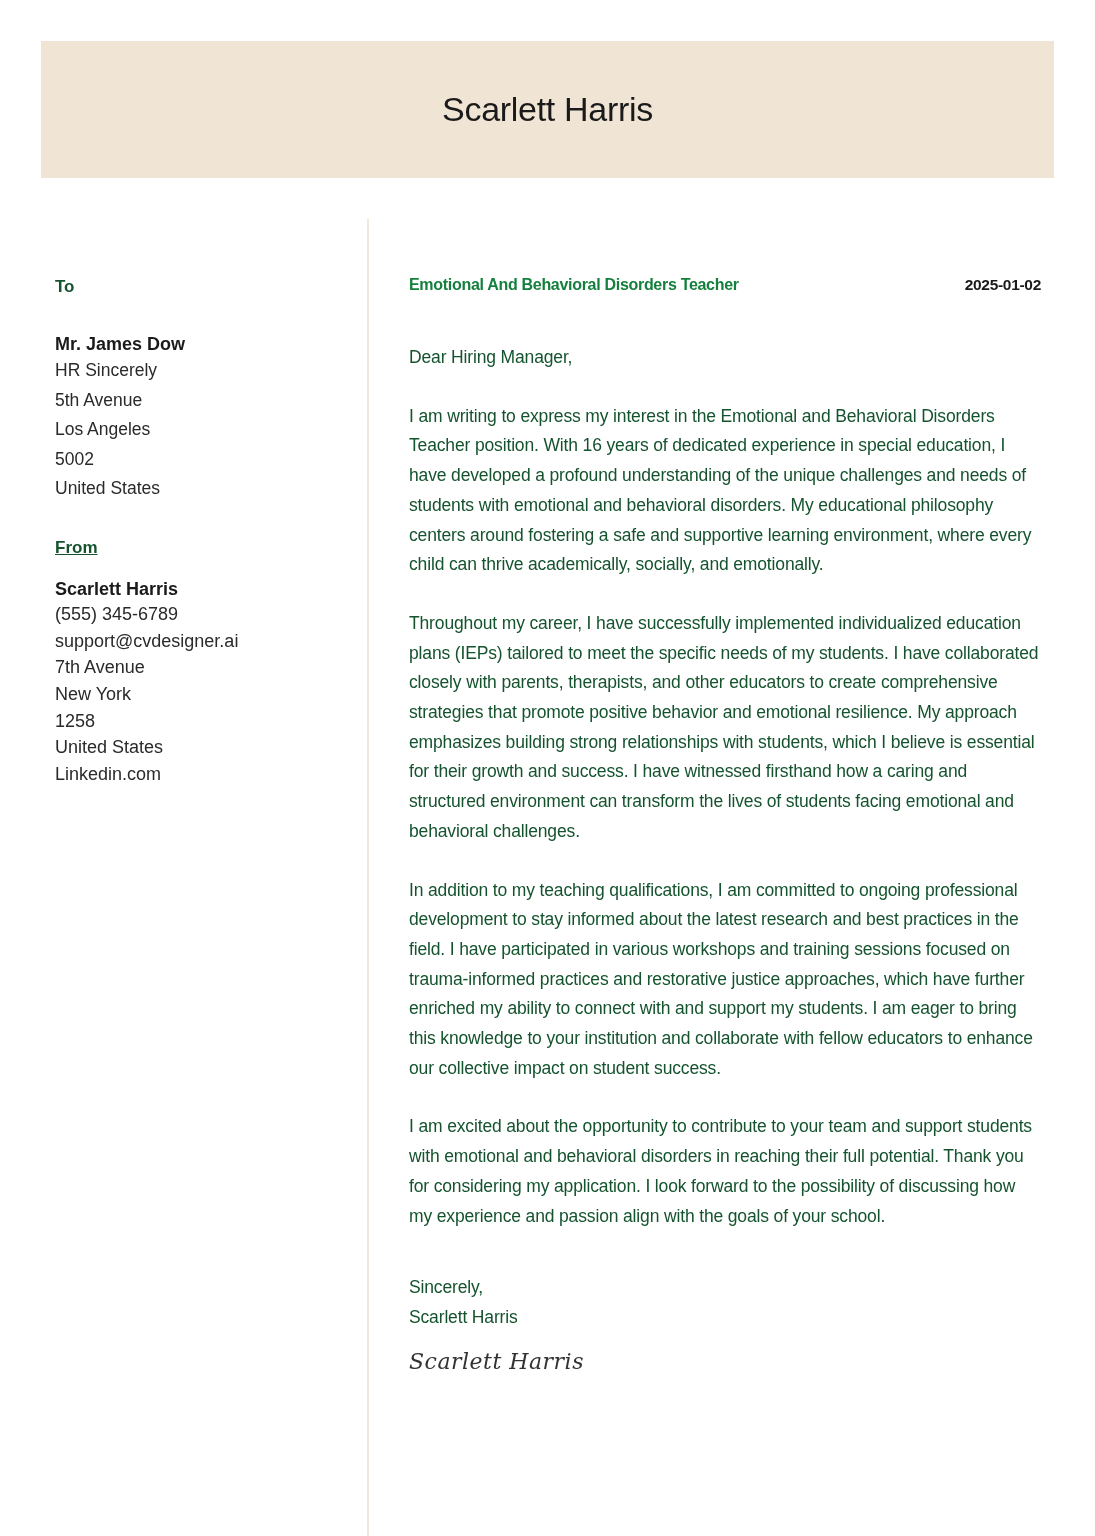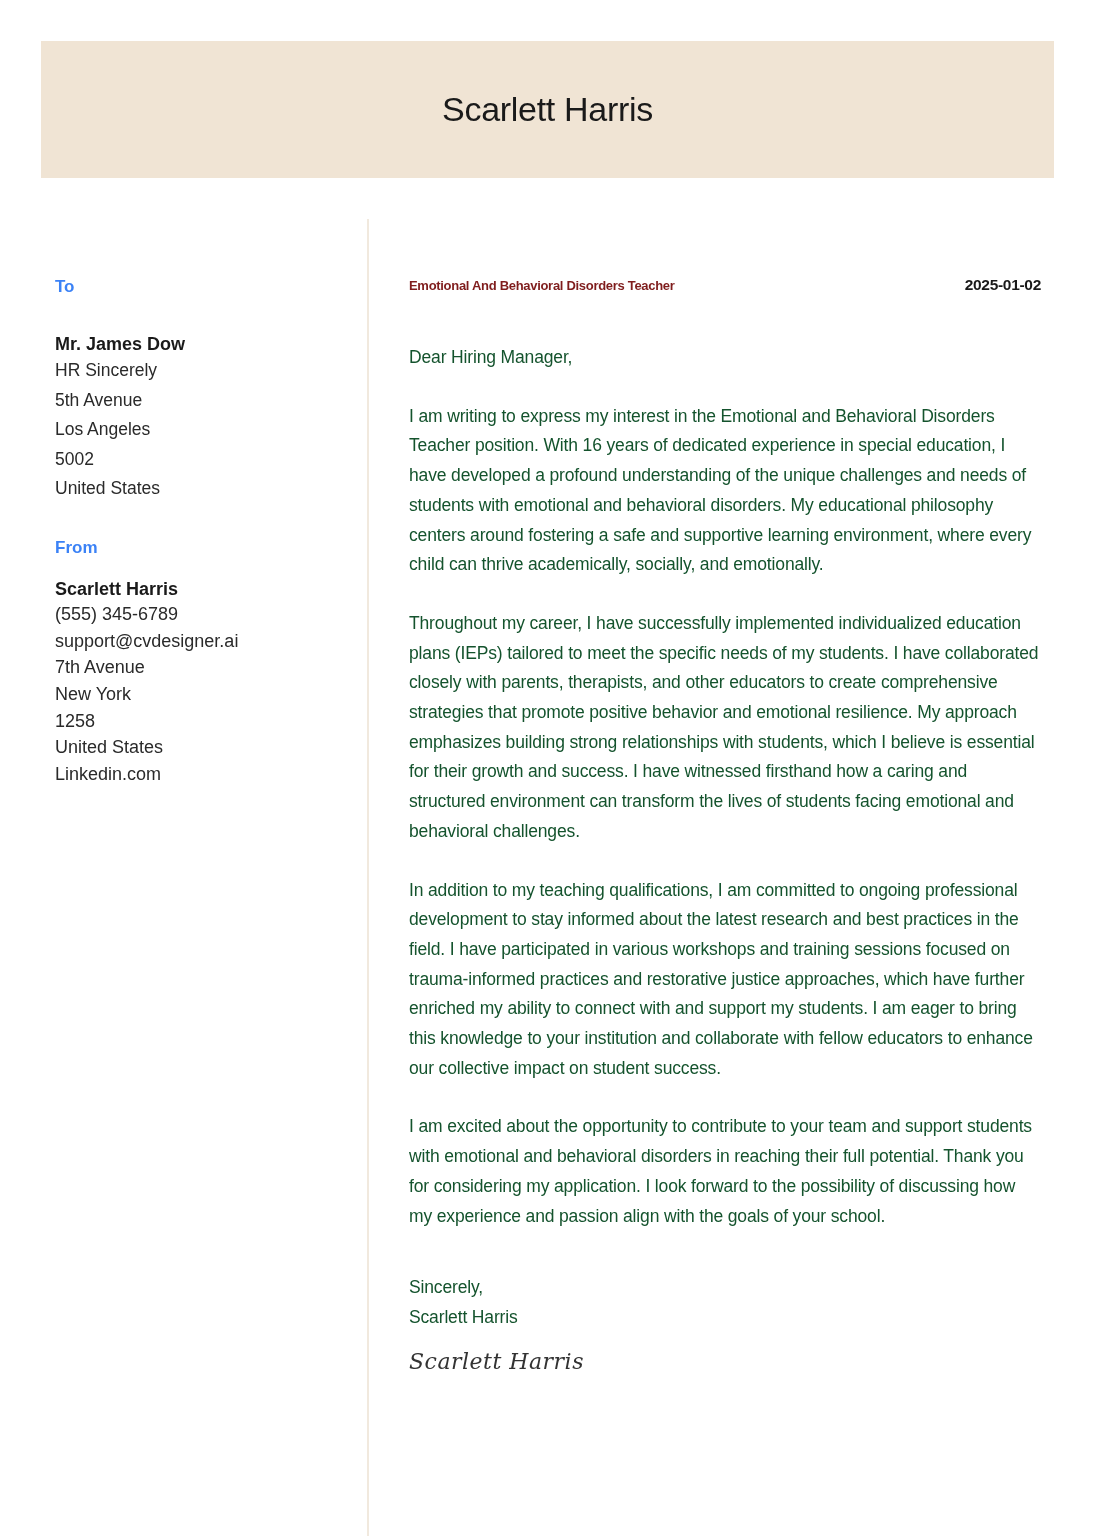--- a/index.html
+++ b/index.html
@@ -12,30 +12,30 @@
       display: flex; align-items: center; justify-content: center;
     }
     .header-name { font-size: 34px; font-weight: 400; color: #1a1a1a; letter-spacing: -0.3px; }
 
     .divider {
       position: absolute; left: 367px; top: 219px; width: 2px; height: 1317px;
       background: #f1e9de;
     }
 
     .sidebar { position: absolute; left: 55px; top: 276px; width: 300px; }
-    .label { font-size: 17px; font-weight: 700; color: #3b82f6; line-height: 22px; }
+    .label { font-size: 17px; font-weight: 700; color: #14532d; line-height: 22px; }
     .recipient-name { font-size: 18px; font-weight: 700; color: #1a1a1a; margin-top: 34px; line-height: 24px; }
     .addr-line { font-size: 17.5px; color: #2a2a2a; line-height: 29.6px; }
-    .from-label { margin-top: 33px; }
+    .from-label { margin-top: 33px; text-decoration: underline; }
     .sender-name { font-size: 18px; font-weight: 700; color: #1a1a1a; margin-top: 18px; line-height: 24px; }
     .contact-line { font-size: 18px; color: #2a2a2a; line-height: 26.7px; }
 
     .main { position: absolute; left: 409px; top: 276px; width: 632px; }
     .title-row { display: flex; justify-content: space-between; align-items: baseline; height: 24px; }
-    .job-title { font-size: 13px; font-weight: 700; color: #7f1d1d; letter-spacing: -0.3px; }
+    .job-title { font-size: 16px; font-weight: 700; color: #15803d; letter-spacing: -0.3px; }
     .date { font-size: 15.5px; font-weight: 700; color: #1a1a1a; letter-spacing: -0.3px; }
 
     .body-text { font-size: 17.5px; color: #14532d; line-height: 29.7px; letter-spacing: -0.15px; }
     .greeting { margin-top: 43px; }
     .para { margin-top: 29px; }
     .closing { margin-top: 42px; }
     .signature {
       margin-top: 16px; font-family: "DejaVu Serif", serif; font-style: italic;
       font-size: 22px; color: #333333; letter-spacing: 0.5px;
     }

